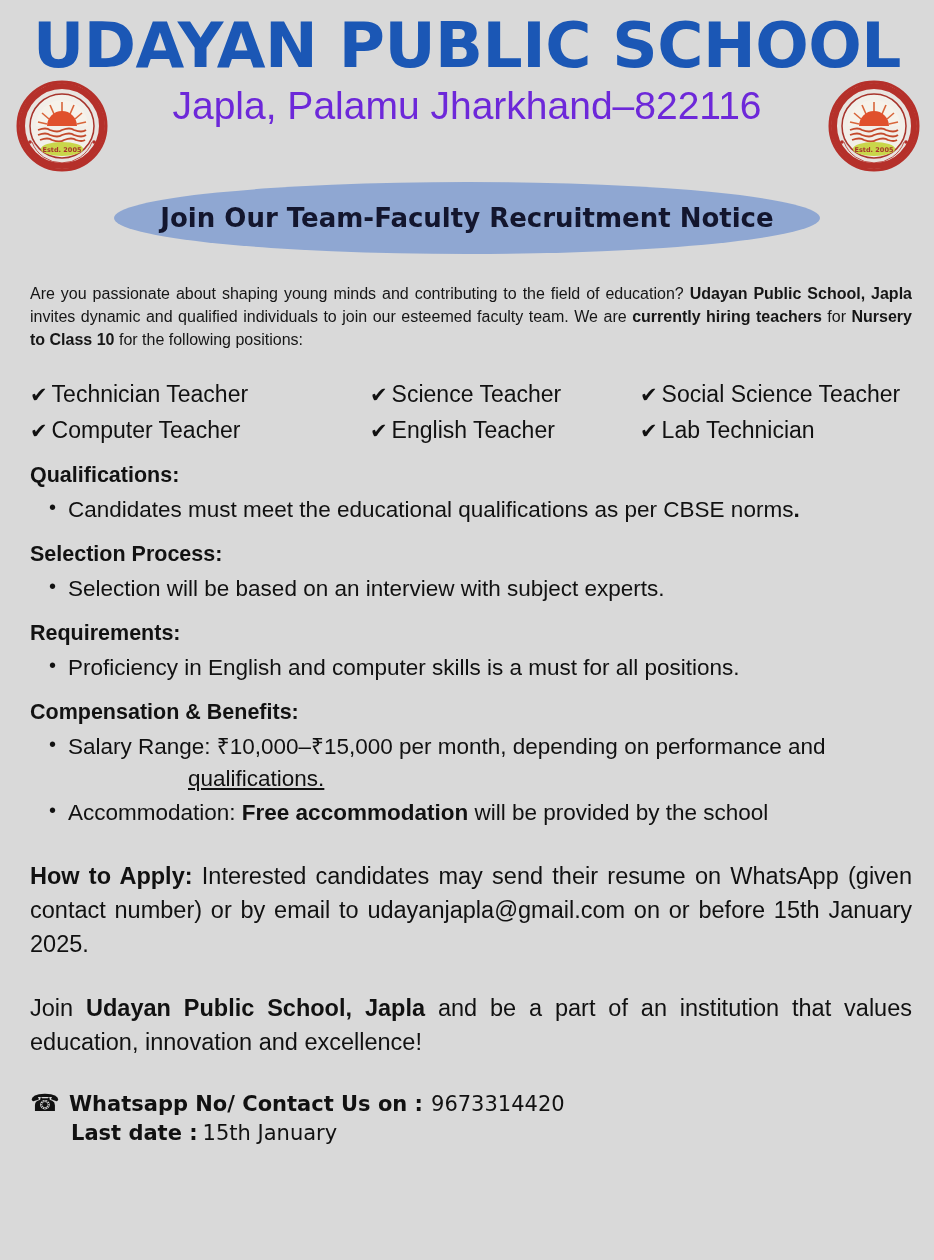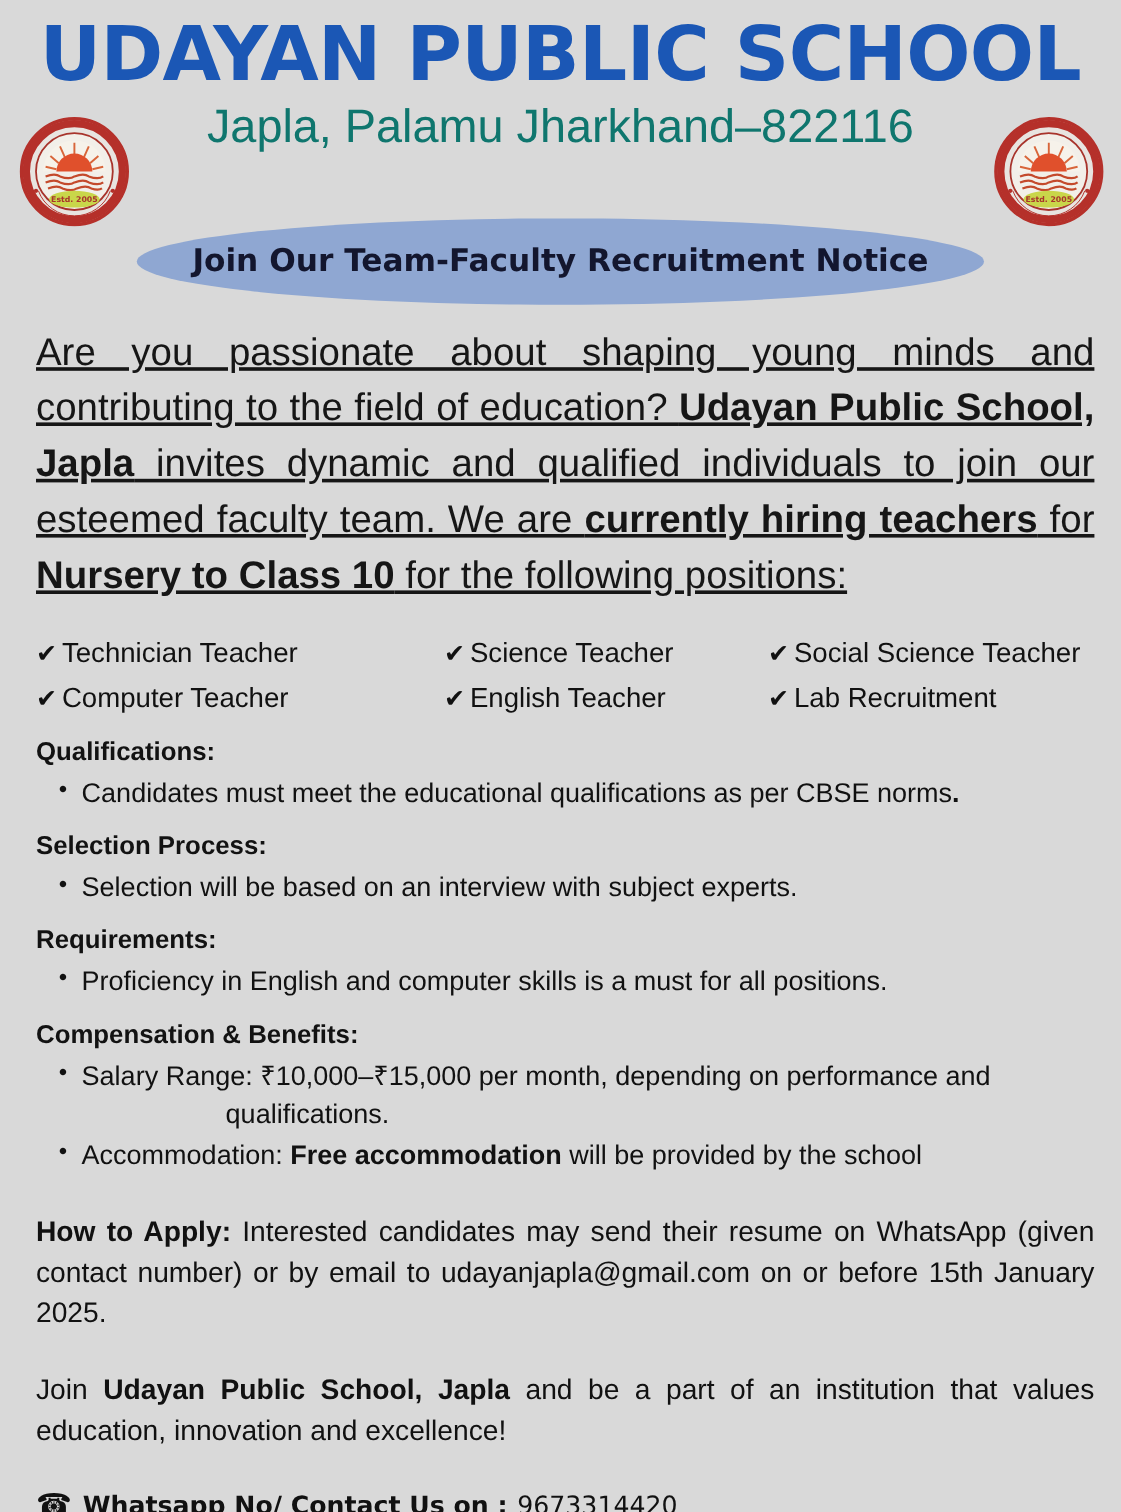--- a/index.html
+++ b/index.html
@@ -41,32 +41,32 @@
     color: #1b57b5;
     margin: 0;
     padding: 8px 4px 0 4px;
     white-space: nowrap;
   }
   .school-subtitle {
     text-align: center;
     font-family: "Liberation Sans", sans-serif;
     font-weight: normal;
     font-size: 39px;
-    color: #0f766e;
+    color: #6d28d9;
     margin: 0;
     padding-top: 6px;
     letter-spacing: 0px;
   }
 
   
   .logo {
     position: absolute;
     width: 92px;
     height: 92px;
-    top: 97px;
+    top: 80px;
   }
   .logo.left  { left: 16px; }
   .logo.right { right: 14px; }
   .logo svg { display: block; width: 92px; height: 92px; }
 
   
   .banner-wrap {
     display: flex;
     justify-content: center;
     margin-top: 10px;
@@ -87,25 +87,24 @@
     color: #13162e;
     letter-spacing: 0px;
   }
 
   
   .content {
     padding: 0 22px 0 30px;
   }
   .intro {
     text-align: justify;
-    font-size: 32px;
+    font-size: 16px;
     line-height: 1.45;
-    margin: 16px 0 0 0;
+    margin: 28px 0 0 0;
     color: #161616;
-    text-decoration: underline;
   }
   .intro b { font-weight: bold; }
 
   
   .positions {
     margin-top: 26px;
     display: grid;
     grid-template-columns: 340px 270px auto;
     row-gap: 4px;
     font-size: 23px;
@@ -145,20 +144,21 @@
     content: "\2022";
     position: absolute;
     left: 19px;
     top: -1px;
     font-size: 20px;
   }
   .bullets li b { font-weight: bold; }
   .cont-indent {
     display: block;
     padding-left: 120px;
+    text-decoration: underline;
   }
 
   
   .apply {
     margin-top: 30px;
     text-align: justify;
     font-size: 23.5px;
     line-height: 1.45;
   }
   .apply b { font-weight: bold; }
@@ -284,21 +284,21 @@
   <div class="content">
 
     <p class="intro"><span>Are you passionate about shaping young minds and contributing to the field of education? </span><b>Udayan Public School, Japla</b><span> invites dynamic and qualified individuals to join our esteemed faculty team. We are </span><b>currently hiring teachers</b><span> for </span><b>Nursery to Class 10</b><span> for the following positions:</span></p>
 
     <div class="positions">
       <div class="position"><span class="tick">✔</span><span>Technician Teacher</span></div>
       <div class="position"><span class="tick">✔</span><span>Science Teacher</span></div>
       <div class="position"><span class="tick">✔</span><span>Social Science Teacher</span></div>
       <div class="position"><span class="tick">✔</span><span>Computer Teacher</span></div>
       <div class="position"><span class="tick">✔</span><span>English Teacher</span></div>
-      <div class="position"><span class="tick">✔</span><span>Lab Recruitment</span></div>
+      <div class="position"><span class="tick">✔</span><span>Lab Technician</span></div>
     </div>
 
     <div class="section">
       <div class="section-head">Qualifications:</div>
       <ul class="bullets">
         <li><span>Candidates must meet the educational qualifications as per CBSE norms</span><b>.</b></li>
       </ul>
     </div>
 
     <div class="section">

